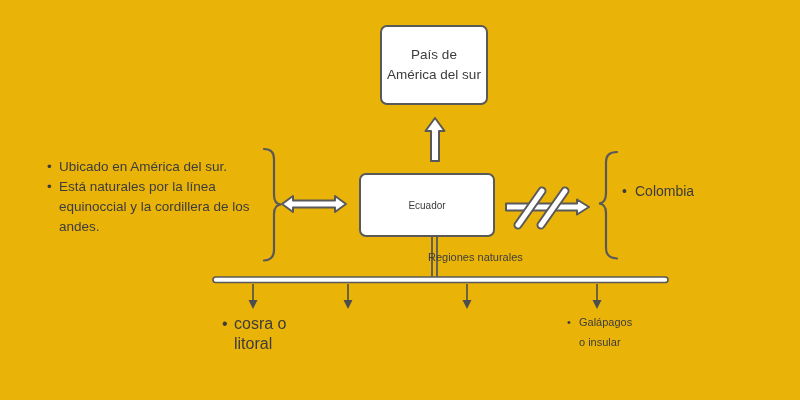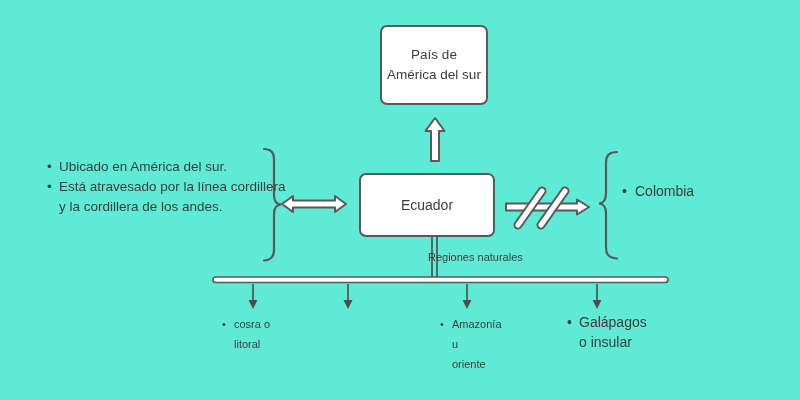--- a/index.html
+++ b/index.html
@@ -3,35 +3,35 @@
 <meta charset="utf-8">
 <style>
   html, body { margin: 0; padding: 0; }
   body {
     width: 800px; height: 400px;
     background: #ffffff;
     font-family: "Liberation Sans", "DejaVu Sans", sans-serif;
     color: #3d3d3d;
     overflow: hidden;
   }
-  .canvas { position: relative; width: 800px; height: 400px; background: #5eead4; }
+  .canvas { position: relative; width: 800px; height: 400px; background: #eab308; }
   .overlay { position: absolute; left: 0; top: 0; width: 800px; height: 400px; }
 
   .node-box {
     position: absolute;
     border: 2px solid #595959;
     border-radius: 7px;
     background: #ffffff;
     display: flex; align-items: center; justify-content: center;
     text-align: center;
     color: #3c3c3c;
     box-sizing: border-box;
   }
   .top-box { left: 380px; top: 25px; width: 108px; height: 80px; font-size: 13.5px; line-height: 20px; padding: 0 5px; }
-  .center-box { left: 359px; top: 173px; width: 136px; height: 64px; font-size: 14px; }
+  .center-box { left: 359px; top: 173px; width: 136px; height: 64px; font-size: 10px; }
 
   .left-notes {
     position: absolute; left: 30px; top: 141px; width: 240px;
     margin: 16px; padding: 0; list-style: none;
     font-size: 13.5px; line-height: 20px; color: #3c3c3c;
   }
   .left-notes li { position: relative; padding-left: 13px; }
   .left-notes li::before { content: "\2022"; position: absolute; left: 1px; top: 0; }
 
   .right-notes {
@@ -41,25 +41,25 @@
   .right-notes .note-line { position: relative; display: block; padding-left: 13px; }
   .right-notes .note-line::before { content: "\2022"; position: absolute; left: 0; top: 0; }
 
   .regions-label {
     position: absolute; left: 428px; top: 251px;
     font-size: 11px; color: #3e3e3e; white-space: nowrap;
   }
 
   .region-label {
     position: absolute; padding-left: 12px;
-    font-size: 11px; line-height: 20px; color: #3c3c3c;
+    font-size: 16px; line-height: 20px; color: #3c3c3c;
   }
   .region-label::before { content: "\2022"; position: absolute; left: 0; top: 0; }
   .region-label .line { display: block; }
-  .region-label.big { font-size: 14px; line-height: 20px; }
+  .region-label.big { font-size: 11px; line-height: 20px; }
 </style>
 </head>
 <body>
 
 <div class="canvas">
 
   <svg class="overlay" viewBox="0 0 800 400" aria-hidden="true">
 
     <polygon points="431,161 431,131 425.5,131 435,118 444.5,131 439,131 439,161" fill="#ffffff" stroke="#595959" stroke-width="2" stroke-linejoin="round"></polygon>
 
@@ -105,39 +105,34 @@
   <div class="node-box top-box">
     <span>País de América del sur</span>
   </div>
 
   <div class="node-box center-box">
     <span>Ecuador</span>
   </div>
 
   <ul class="left-notes">
     <li>Ubicado en América del sur.</li>
-    <li>Está atravesado por la línea cordillera y la cordillera de los andes.</li>
+    <li>Está naturales por la línea equinoccial y la cordillera de los andes.</li>
   </ul>
 
   <div class="right-notes">
     <span class="note-line">Colombia</span>
   </div>
 
   <div class="regions-label">Regiones naturales</div>
 
   <div class="region-label" style="left:222px; top:314px;">
     <span class="line">cosra o</span>
     <span class="line">litoral</span>
   </div>
 
 
-  <div class="region-label" style="left:440px; top:314px;">
-    <span class="line">Amazonía</span>
-    <span class="line">u</span>
-    <span class="line">oriente</span>
-  </div>
 
   <div class="region-label big" style="left:567px; top:312px;">
     <span class="line">Galápagos</span>
     <span class="line">o insular</span>
   </div>
 
 </div>
 
 </body></html>

